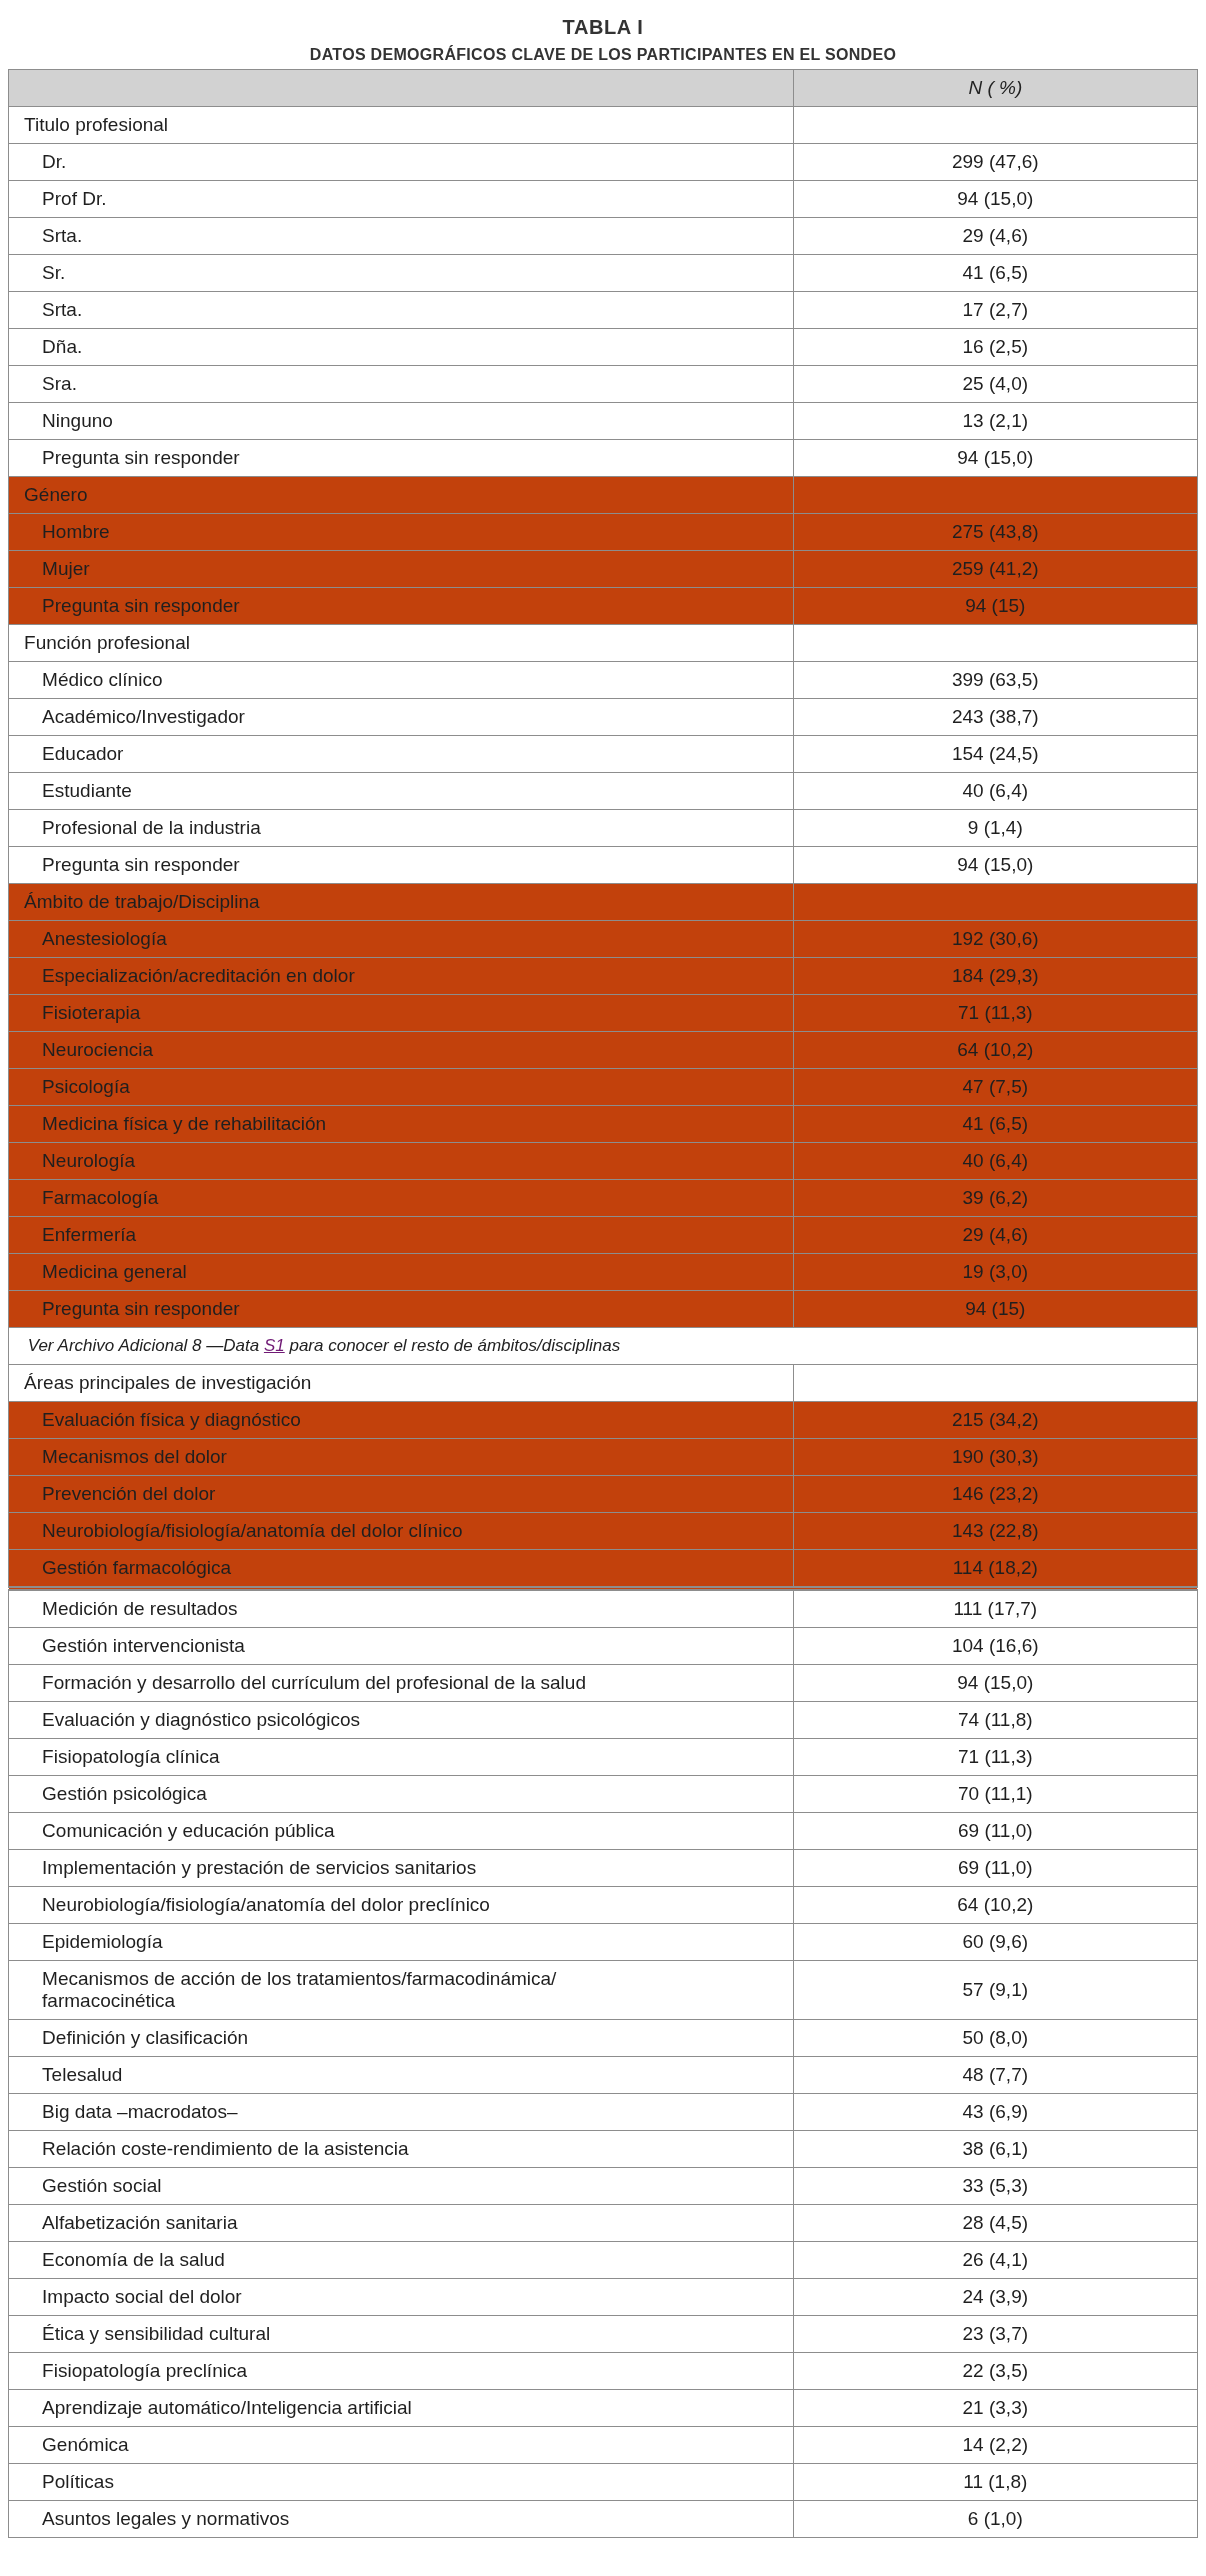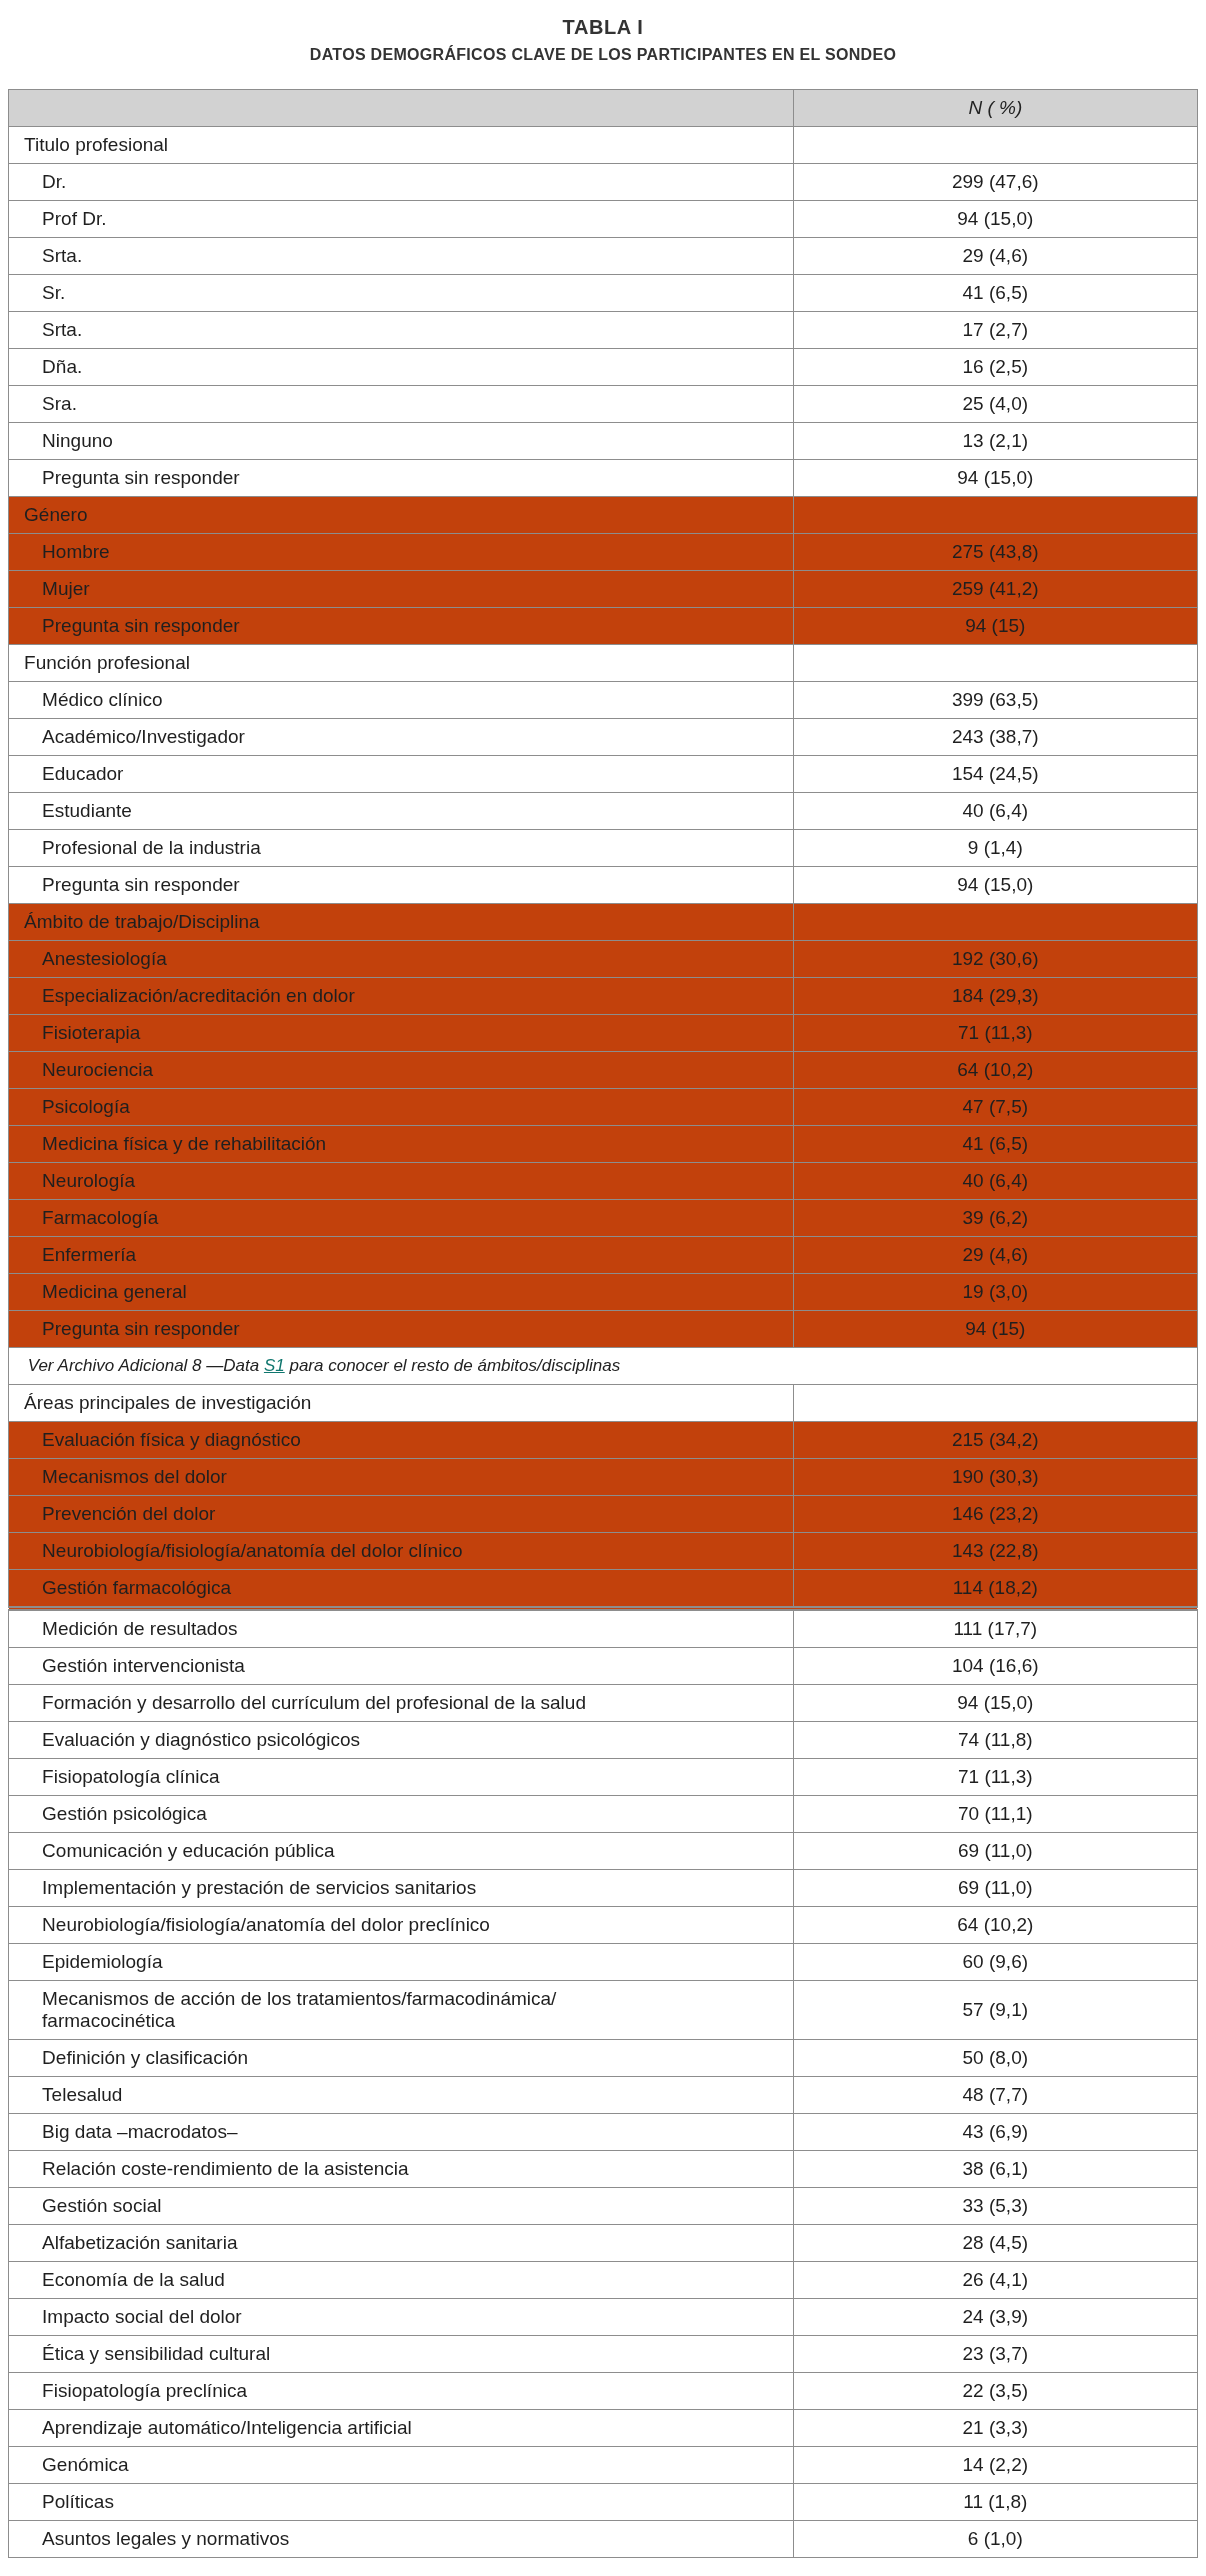--- a/index.html
+++ b/index.html
@@ -10,21 +10,21 @@
     background: #ffffff;
     font-family: "Liberation Sans", sans-serif;
     color: #1f1f1f;
     overflow: hidden;
   }
   .page { padding-top: 14px; }
   .caption {
     text-align: center;
     font-weight: bold;
     color: #333333;
-    margin-bottom: 21px;
+    margin-bottom: 1px;
   }
   .caption-line1 { font-size: 20px; line-height: 27px; letter-spacing: 0.6px; }
   .caption-line2 { font-size: 16px; line-height: 27px; letter-spacing: 0.3px; }
 
   table.demo-table {
     border-collapse: collapse;
     width: calc(100% - 16.2px);
     margin: 0 8.1px;
     table-layout: fixed;
     border: 1.7px solid #6f6f6f;
@@ -53,21 +53,21 @@
   tr.shaded td { background: #c2410c; }
   tr.break-before td { border-top: 5.8px double #8d8d8d; }
   td.cell-note {
     font-style: italic;
     font-size: 17px;
     color: #222222;
     padding: 7px 11.6px 7px 18.6px;
     line-height: 22px;
   }
   .note-link {
-    color: #0f766e;
+    color: #701a75;
     text-decoration: underline;
     font-style: italic;
     cursor: pointer;
   }
 </style>
 </head>
 <body>
 
 <div class="page">
   <div class="caption">

